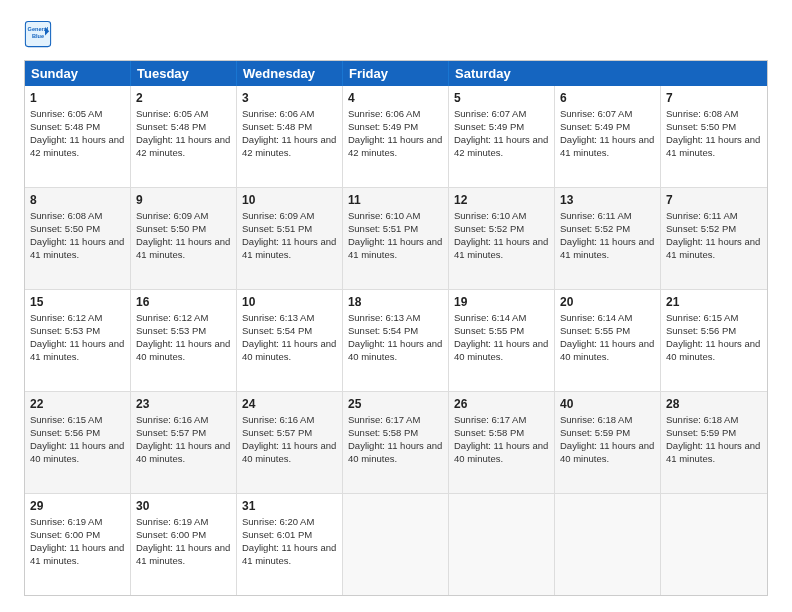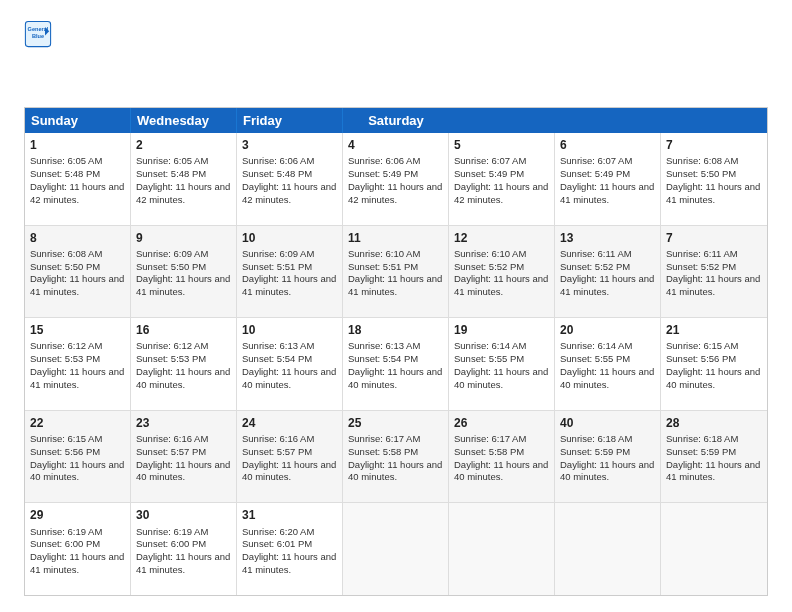--- a/index.html
+++ b/index.html
@@ -9,21 +9,20 @@
       width: 792px;
       height: 612px;
       overflow: hidden;
     }
     .page {
       width: 792px;
       height: 612px;
       padding: 20px 24px 16px 24px;
       display: flex;
       flex-direction: column;
-      gap: 47px;
     }
     .header {
       display: flex;
       justify-content: space-between;
       align-items: flex-start;
       margin-bottom: 12px;
     }
     .logo {
       display: flex;
       align-items: center;
@@ -59,21 +58,21 @@
       background: #1565c0;
     }
     .cal-header-cell {
       color: #fff;
       font-size: 13px;
       font-weight: bold;
       padding: 5px 6px;
       text-align: left;
       border-right: 1px solid #1976d2;
     }
-    .cal-header-cell:last-child { border-right: none; text-align: center; }
+    .cal-header-cell:last-child { border-right: none; }
     .cal-body {
       display: flex;
       flex-direction: column;
       flex: 1;
     }
     .cal-row {
       display: grid;
       grid-template-columns: repeat(7, 1fr);
       flex: 1;
       border-bottom: 1px solid #ddd;
@@ -114,20 +113,21 @@
     </div>
     <div class="title-block">
       <div class="main-title"></div>
       <div class="subtitle"></div>
     </div>
   </div>
 
   <div class="calendar">
     <div class="cal-header" id="cal-header">
         <div class="cal-header-cell">Sunday</div>
+        <div class="cal-header-cell">Tuesday</div>
         <div class="cal-header-cell">Wednesday</div>
         <div class="cal-header-cell">Friday</div>
         <div class="cal-header-cell">Saturday</div>
       </div>
     <div class="cal-body" id="cal-body">
         <div class="cal-row">
           <div class="cal-cell">
         <span class="day-num">1</span>
         <span>Sunrise: 6:05 AM</span><br>
         <span>Sunset: 5:48 PM</span><br>

